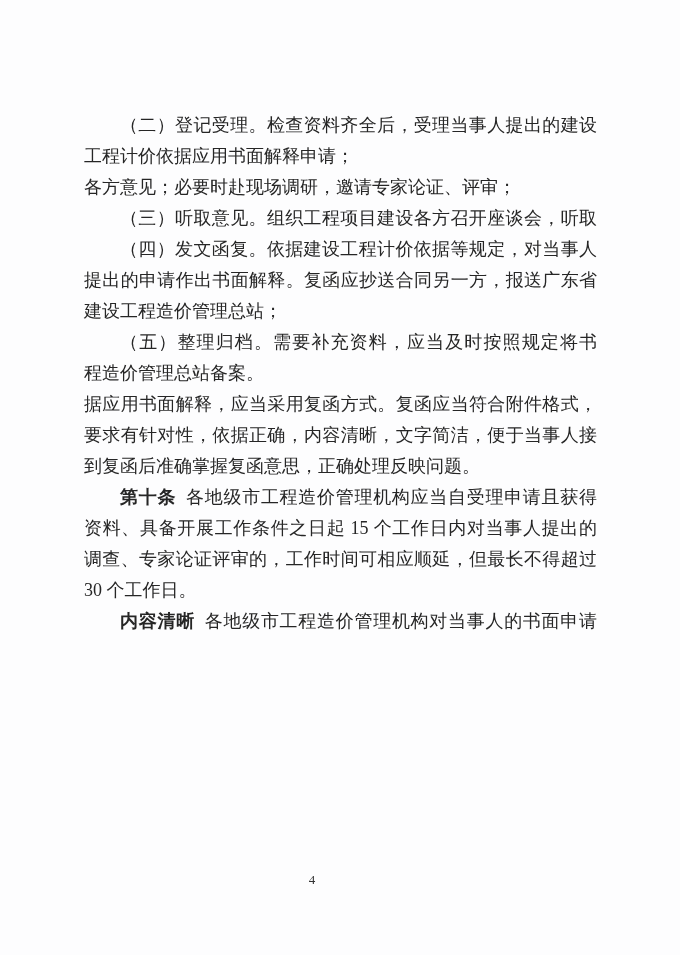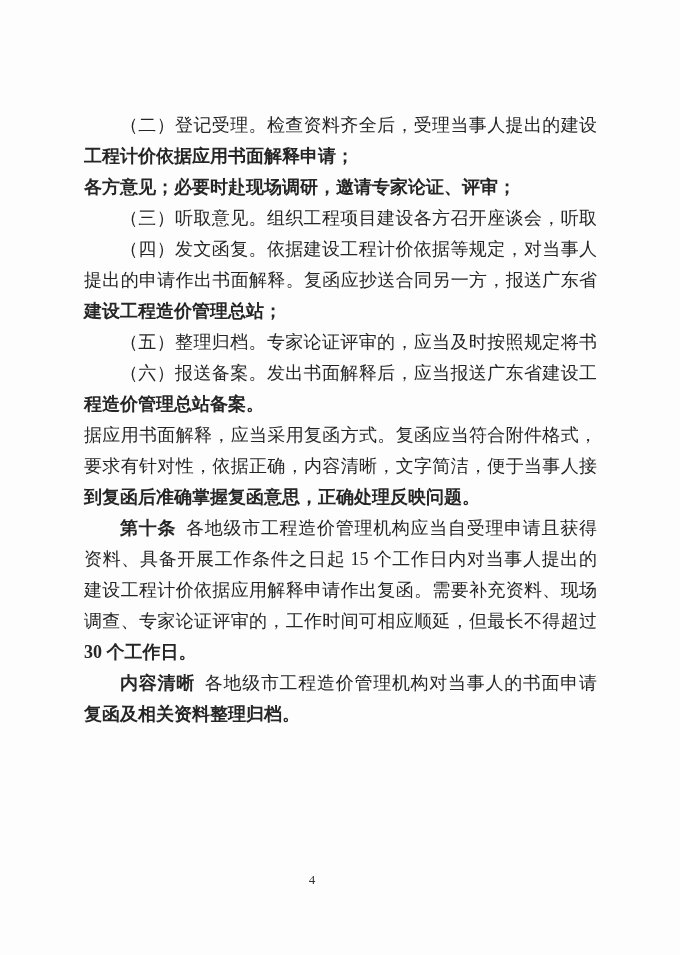--- a/index.html
+++ b/index.html
@@ -27,21 +27,20 @@
   .line {
     margin: 0;
     padding: 0;
     text-align: justify;
     text-align-last: justify;
     letter-spacing: 0;
   }
   .line.last {
     text-align: left;
     text-align-last: left;
-    font-weight: bold;
   }
   .line.indent {
     text-indent: 2em;
   }
   .lead {
     font-weight: bold;
     margin-right: 0.55em;
   }
   .page-number {
     position: absolute;
@@ -58,36 +57,33 @@
 
 <div class="page">
   <div class="doc-body">
     <p class="line indent">（二）登记受理。检查资料齐全后，受理当事人提出的建设</p>
     <p class="line last">工程计价依据应用书面解释申请；</p>
     <p class="line last">各方意见；必要时赴现场调研，邀请专家论证、评审；</p>
     <p class="line indent">（三）听取意见。组织工程项目建设各方召开座谈会，听取</p>
     <p class="line indent">（四）发文函复。依据建设工程计价依据等规定，对当事人</p>
     <p class="line">提出的申请作出书面解释。复函应抄送合同另一方，报送广东省</p>
     <p class="line last">建设工程造价管理总站；</p>
-    <p class="line indent">（五）整理归档。专家论证评审的，应当及时按照规定将书</p>
-    <p class="line indent">（六）报送备案。发出书面解释后，应当报送广东省建设工</p>
+    <p class="line indent">（五）整理归档。需要补充资料，应当及时按照规定将书</p>
     <p class="line last">程造价管理总站备案。</p>
 
     <p class="line">据应用书面解释，应当采用复函方式。复函应当符合附件格式，</p>
     <p class="line">要求有针对性，依据正确，内容清晰，文字简洁，便于当事人接</p>
     <p class="line last">到复函后准确掌握复函意思，正确处理反映问题。</p>
 
     <p class="line indent">
       <b class="lead">第十条</b><span>各地级市工程造价管理机构应当自受理申请且获得</span>
     </p>
     <p class="line">资料、具备开展工作条件之日起 15 个工作日内对当事人提出的</p>
-    <p class="line">建设工程计价依据应用解释申请作出复函。需要补充资料、现场</p>
     <p class="line">调查、专家论证评审的，工作时间可相应顺延，但最长不得超过</p>
     <p class="line last">30 个工作日。</p>
 
     <p class="line indent">
       <b class="lead">内容清晰</b><span>各地级市工程造价管理机构对当事人的书面申请</span>
     </p>
-    <p class="line last">复函及相关资料整理归档。</p>
   </div>
 
   <div class="page-number">4</div>
 </div>
 
 </body></html>

